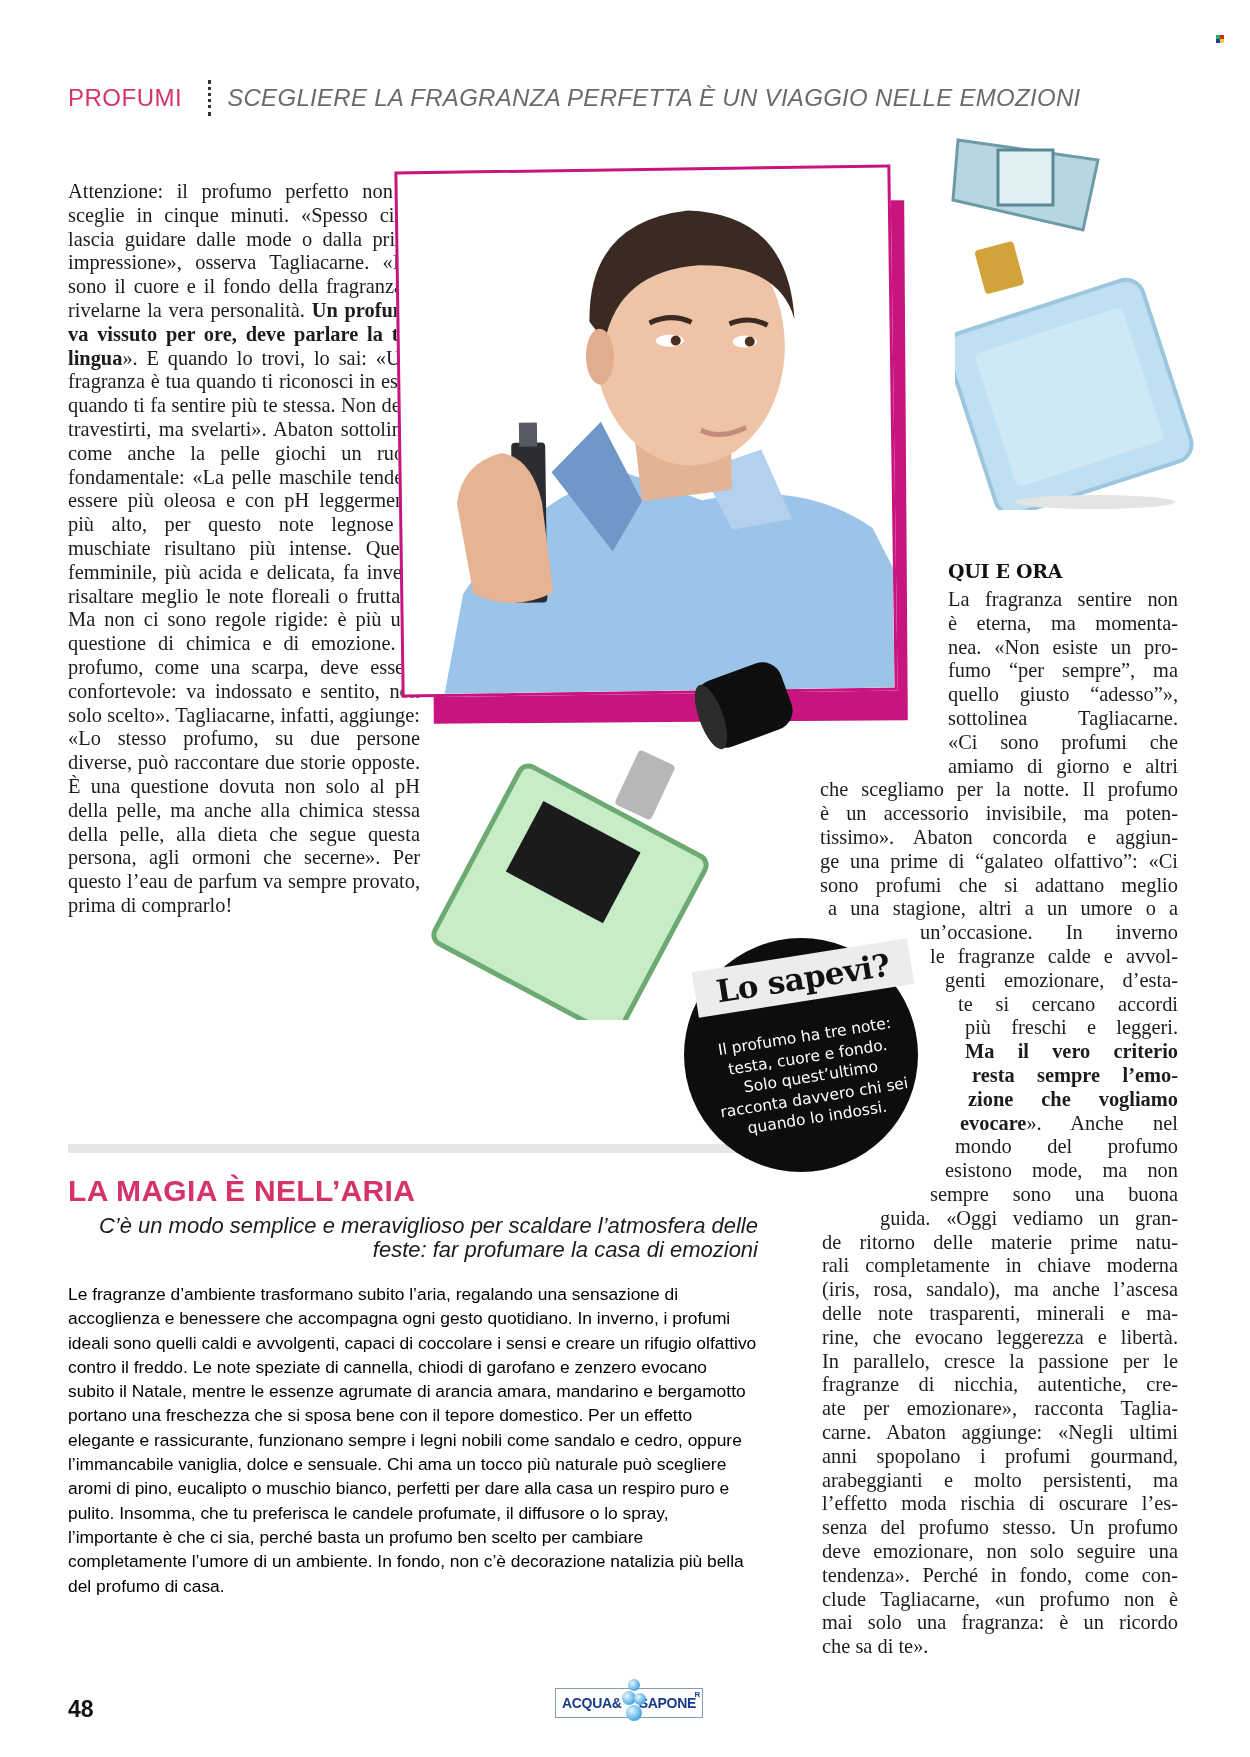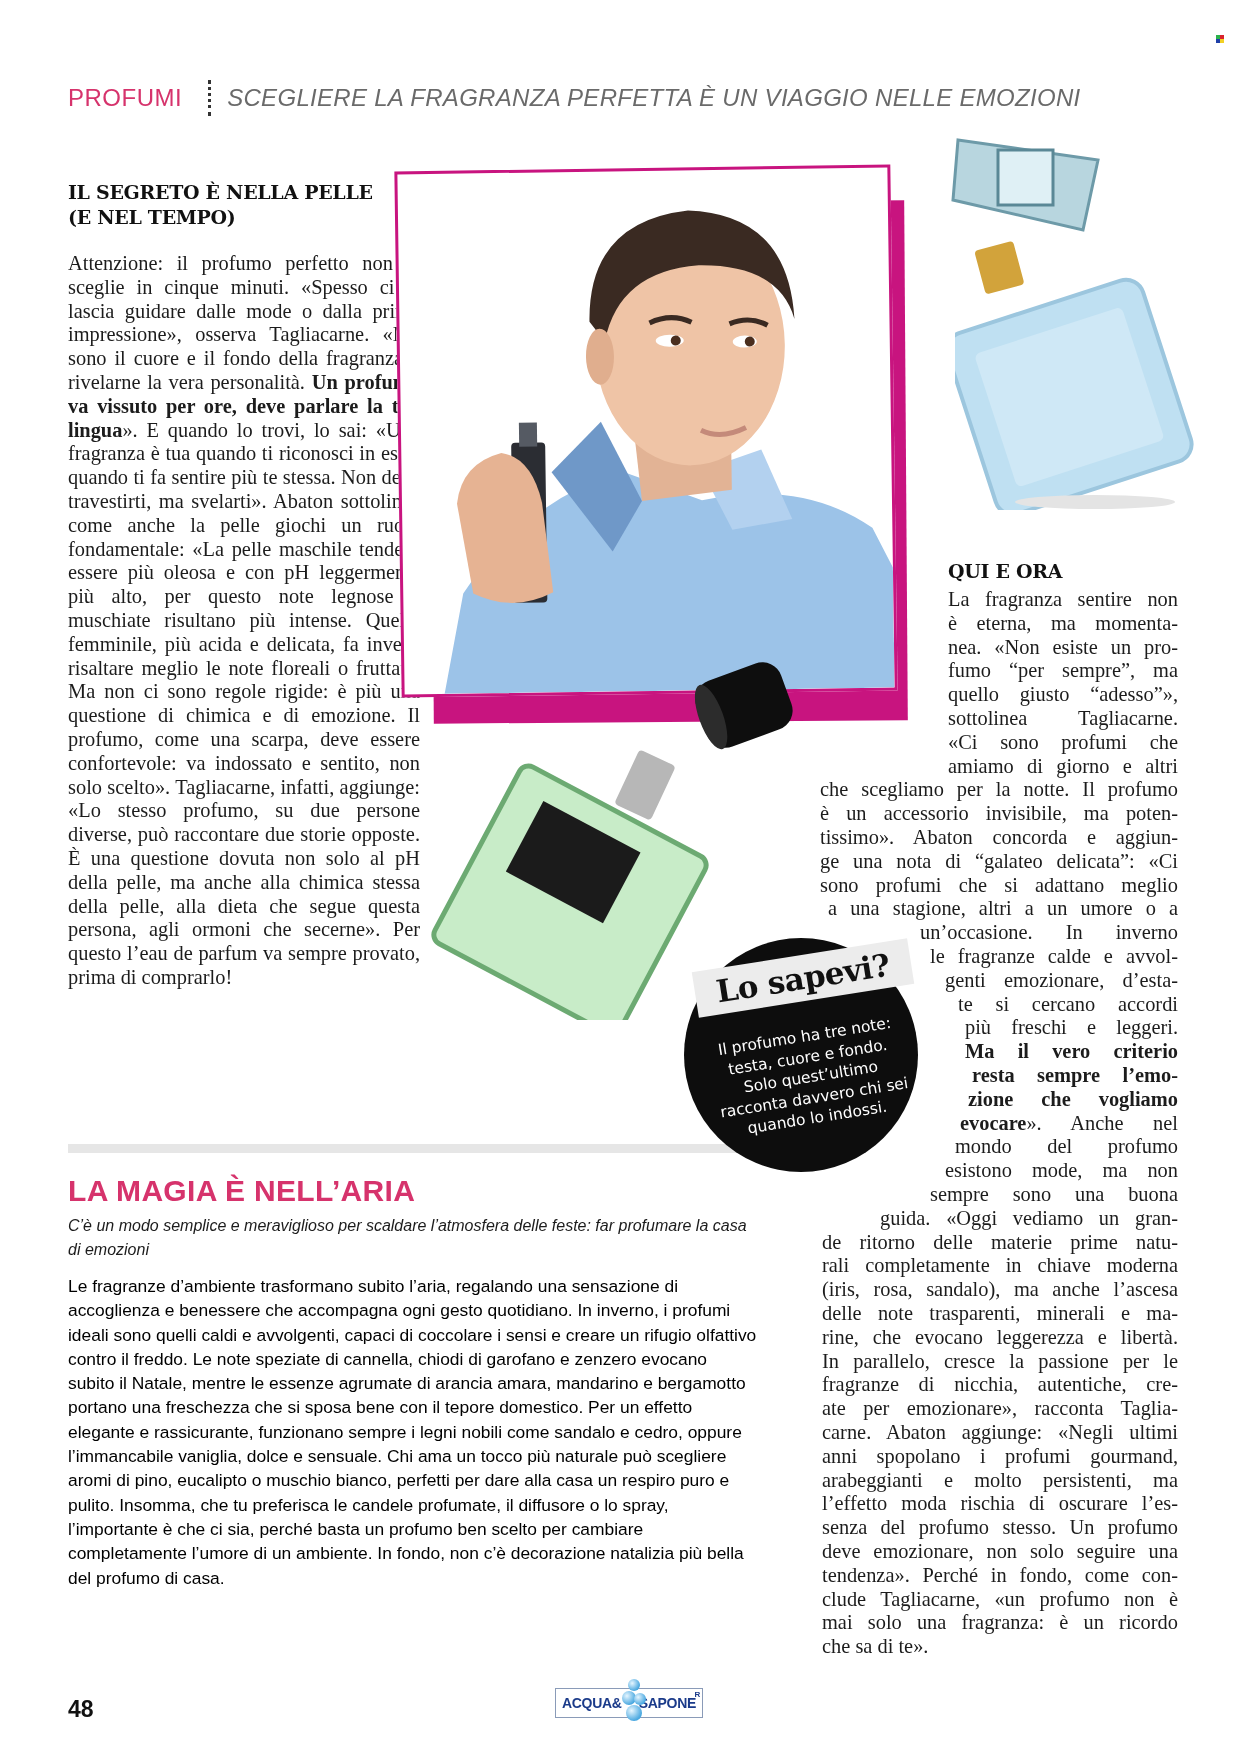--- a/index.html
+++ b/index.html
@@ -21,21 +21,21 @@
   .photo-wrap { position: absolute; left: 398px; top: 168px; width: 500px; height: 560px; }
   .photo-shadow { position: absolute; left: 34px; top: 34px; width: 474px; height: 520px; background: #c8147f; transform: rotate(-0.4deg); }
   .photo-frame { position: absolute; left: 0; top: 0; width: 490px; height: 520px; background: #fff; border: 3px solid #c8147f; transform: rotate(-0.8deg); overflow: hidden; }
 
   .col-right { position: absolute; left: 948px; top: 540px; width: 230px; }
 
   .divider { position: absolute; left: 68px; top: 1144px; width: 680px; height: 9px; background: #e6e6e6; }
 
   .magia { position: absolute; left: 68px; top: 1172px; width: 690px; }
   .magia-title { font-family: "Liberation Sans", sans-serif; font-size: 30px; color: #d6336c; margin: 0; letter-spacing: 0.3px; line-height: 38px; }
-  .magia-sub { font-family: "Liberation Sans", sans-serif; font-style: italic; font-size: 16px; line-height: 24px; color: #1c1c1c; margin: 4px 0 12px 0; }
+  .magia-sub { font-family: "Liberation Sans", sans-serif; font-style: italic; font-size: 22px; line-height: 24px; color: #1c1c1c; margin: 4px 0 20px 0; text-align: right; }
   .magia-body { font-family: "Liberation Sans", sans-serif; font-size: 17.4px; line-height: 24.3px; color: #000000; margin: 0; }
 
   .sapevi { position: absolute; left: 684px; top: 938px; width: 234px; height: 234px; border-radius: 50%; background: #0d0d0d; }
   .sapevi-label { position: absolute; left: 694px; top: 955px; width: 218px; height: 46px; background: #ececec; transform: rotate(-9deg); display: flex; align-items: center; justify-content: center; }
   .sapevi-label span { font-family: "DejaVu Serif", serif; font-weight: bold; font-size: 31px; color: #111; letter-spacing: -0.5px; }
   .sapevi-text { position: absolute; left: 716px; top: 1026px; width: 190px; transform: rotate(-9deg); text-align: center; font-family: "DejaVu Sans", sans-serif; font-size: 15.5px; line-height: 20.5px; color: #fff; }
 
   .footer-page { position: absolute; left: 68px; top: 1696px; font-family: "Liberation Sans", sans-serif; font-weight: bold; font-size: 23px; color: #111; }
   .footer-logo { position: absolute; left: 555px; top: 1688px; width: 148px; height: 30px; border: 1px solid #8a9bb8; background: #fff; display: flex; align-items: center; justify-content: space-between; padding: 0 6px; box-sizing: border-box; }
   .footer-logo span { font-family: "Liberation Sans", sans-serif; font-weight: bold; font-size: 14px; color: #1b3b8a; letter-spacing: -0.3px; }
@@ -53,24 +53,20 @@
     <span style="background:#f2d024"></span>
 </div>
 
 <div class="header">
   <span class="header-section">PROFUMI</span>
   <span class="header-sep"></span>
   <span class="header-title">SCEGLIERE LA FRAGRANZA PERFETTA È UN VIAGGIO NELLE EMOZIONI</span>
 </div>
 
 <div class="col-left">
-  <h2 class="h-serif">
-    <span>IL SEGRETO È NELLA PELLE</span><br>
-    <span>(E NEL TEMPO)</span>
-  </h2>
   <p class="body-serif"><span>Attenzione: il profumo perfetto non si sceglie in cinque minuti. «Spesso ci si lascia guidare dalle mode o dalla prima impressione», osserva Tagliacarne. «Ma sono il cuore e il fondo della fragranza a rivelarne la vera personalità. </span><b>Un profumo va vissuto per ore, deve parlare la tua lingua</b><span>». E quando lo trovi, lo sai: «Una fragranza è tua quando ti riconosci in essa, quando ti fa sentire più te stessa. Non deve travestirti, ma svelarti». Abaton sottolinea come anche la pelle giochi un ruolo fondamentale: «La pelle maschile tende a essere più oleosa e con pH leggermente più alto, per questo note legnose e muschiate risultano più intense. Quella femminile, più acida e delicata, fa invece risaltare meglio le note floreali o fruttate. Ma non ci sono regole rigide: è più una questione di chimica e di emozione. Il profumo, come una scarpa, deve essere confortevole: va indossato e sentito, non solo scelto». Tagliacarne, infatti, aggiunge: «Lo stesso profumo, su due persone diverse, può raccontare due storie opposte. È una questione dovuta non solo al pH della pelle, ma anche alla chimica stessa della pelle, alla dieta che segue questa persona, agli ormoni che secerne». Per questo l’eau de parfum va sempre provato, prima di comprarlo!</span></p>
 </div>
 
 <div class="photo-wrap">
   <div class="photo-shadow"></div>
   <div class="photo-frame">
     <svg width="490" height="520" viewBox="0 0 490 520">
 
       <path d="M40 520 L60 420 Q120 330 220 300 L300 330 Q400 310 470 360 L490 400 L490 520 Z" fill="#9cc3e8"></path>
       <path d="M150 300 L200 250 L240 330 L210 380 Z" fill="#6f98c8"></path>
@@ -138,21 +134,21 @@
     <div style="position: absolute; top: 611.8px; left: 948px; width: 230px; font-family: &quot;Liberation Serif&quot;, serif; font-size: 20.4px; line-height: 23.8px; color: rgb(28, 28, 28); text-align: justify; text-align-last: justify; white-space: nowrap; overflow: visible;">è eterna, ma momenta-</div>
     <div style="position: absolute; top: 635.6px; left: 948px; width: 230px; font-family: &quot;Liberation Serif&quot;, serif; font-size: 20.4px; line-height: 23.8px; color: rgb(28, 28, 28); text-align: justify; text-align-last: justify; white-space: nowrap; overflow: visible;">nea. «Non esiste un pro-</div>
     <div style="position: absolute; top: 659.4px; left: 948px; width: 230px; font-family: &quot;Liberation Serif&quot;, serif; font-size: 20.4px; line-height: 23.8px; color: rgb(28, 28, 28); text-align: justify; text-align-last: justify; white-space: nowrap; overflow: visible;">fumo “per sempre”, ma</div>
     <div style="position: absolute; top: 683.2px; left: 948px; width: 230px; font-family: &quot;Liberation Serif&quot;, serif; font-size: 20.4px; line-height: 23.8px; color: rgb(28, 28, 28); text-align: justify; text-align-last: justify; white-space: nowrap; overflow: visible;">quello giusto “adesso”»,</div>
     <div style="position: absolute; top: 707px; left: 948px; width: 230px; font-family: &quot;Liberation Serif&quot;, serif; font-size: 20.4px; line-height: 23.8px; color: rgb(28, 28, 28); text-align: justify; text-align-last: justify; white-space: nowrap; overflow: visible;">sottolinea Tagliacarne.</div>
     <div style="position: absolute; top: 730.8px; left: 948px; width: 230px; font-family: &quot;Liberation Serif&quot;, serif; font-size: 20.4px; line-height: 23.8px; color: rgb(28, 28, 28); text-align: justify; text-align-last: justify; white-space: nowrap; overflow: visible;">«Ci sono profumi che</div>
     <div style="position: absolute; top: 754.6px; left: 948px; width: 230px; font-family: &quot;Liberation Serif&quot;, serif; font-size: 20.4px; line-height: 23.8px; color: rgb(28, 28, 28); text-align: justify; text-align-last: justify; white-space: nowrap; overflow: visible;">amiamo di giorno e altri</div>
     <div style="position: absolute; top: 778.4px; left: 820px; width: 358px; font-family: &quot;Liberation Serif&quot;, serif; font-size: 20.4px; line-height: 23.8px; color: rgb(28, 28, 28); text-align: justify; text-align-last: justify; white-space: nowrap; overflow: visible;">che scegliamo per la notte. Il profumo</div>
     <div style="position: absolute; top: 802.2px; left: 820px; width: 358px; font-family: &quot;Liberation Serif&quot;, serif; font-size: 20.4px; line-height: 23.8px; color: rgb(28, 28, 28); text-align: justify; text-align-last: justify; white-space: nowrap; overflow: visible;">è un accessorio invisibile, ma poten-</div>
     <div style="position: absolute; top: 826px; left: 820px; width: 358px; font-family: &quot;Liberation Serif&quot;, serif; font-size: 20.4px; line-height: 23.8px; color: rgb(28, 28, 28); text-align: justify; text-align-last: justify; white-space: nowrap; overflow: visible;">tissimo». Abaton concorda e aggiun-</div>
-    <div style="position: absolute; top: 849.8px; left: 820px; width: 358px; font-family: &quot;Liberation Serif&quot;, serif; font-size: 20.4px; line-height: 23.8px; color: rgb(28, 28, 28); text-align: justify; text-align-last: justify; white-space: nowrap; overflow: visible;">ge una nota di “galateo delicata”: «Ci</div>
+    <div style="position: absolute; top: 849.8px; left: 820px; width: 358px; font-family: &quot;Liberation Serif&quot;, serif; font-size: 20.4px; line-height: 23.8px; color: rgb(28, 28, 28); text-align: justify; text-align-last: justify; white-space: nowrap; overflow: visible;">ge una prime di “galateo olfattivo”: «Ci</div>
     <div style="position: absolute; top: 873.6px; left: 820px; width: 358px; font-family: &quot;Liberation Serif&quot;, serif; font-size: 20.4px; line-height: 23.8px; color: rgb(28, 28, 28); text-align: justify; text-align-last: justify; white-space: nowrap; overflow: visible;">sono profumi che si adattano meglio</div>
     <div style="position: absolute; top: 897.4px; left: 828px; width: 350px; font-family: &quot;Liberation Serif&quot;, serif; font-size: 20.4px; line-height: 23.8px; color: rgb(28, 28, 28); text-align: justify; text-align-last: justify; white-space: nowrap; overflow: visible;">a una stagione, altri a un umore o a</div>
     <div style="position: absolute; top: 921.2px; left: 920px; width: 258px; font-family: &quot;Liberation Serif&quot;, serif; font-size: 20.4px; line-height: 23.8px; color: rgb(28, 28, 28); text-align: justify; text-align-last: justify; white-space: nowrap; overflow: visible;">un’occasione. In inverno</div>
     <div style="position: absolute; top: 945px; left: 930px; width: 248px; font-family: &quot;Liberation Serif&quot;, serif; font-size: 20.4px; line-height: 23.8px; color: rgb(28, 28, 28); text-align: justify; text-align-last: justify; white-space: nowrap; overflow: visible;">le fragranze calde e avvol-</div>
     <div style="position: absolute; top: 968.8px; left: 945px; width: 233px; font-family: &quot;Liberation Serif&quot;, serif; font-size: 20.4px; line-height: 23.8px; color: rgb(28, 28, 28); text-align: justify; text-align-last: justify; white-space: nowrap; overflow: visible;">genti emozionare, d’esta-</div>
     <div style="position: absolute; top: 992.6px; left: 958px; width: 220px; font-family: &quot;Liberation Serif&quot;, serif; font-size: 20.4px; line-height: 23.8px; color: rgb(28, 28, 28); text-align: justify; text-align-last: justify; white-space: nowrap; overflow: visible;">te si cercano accordi</div>
     <div style="position: absolute; top: 1016.4px; left: 965px; width: 213px; font-family: &quot;Liberation Serif&quot;, serif; font-size: 20.4px; line-height: 23.8px; color: rgb(28, 28, 28); text-align: justify; text-align-last: justify; white-space: nowrap; overflow: visible;">più freschi e leggeri.</div>
     <div style="position: absolute; top: 1040.2px; left: 965px; width: 213px; font-family: &quot;Liberation Serif&quot;, serif; font-size: 20.4px; line-height: 23.8px; color: rgb(28, 28, 28); text-align: justify; text-align-last: justify; white-space: nowrap; overflow: visible; font-weight: bold;">Ma il vero criterio</div>
     <div style="position: absolute; top: 1064px; left: 972px; width: 206px; font-family: &quot;Liberation Serif&quot;, serif; font-size: 20.4px; line-height: 23.8px; color: rgb(28, 28, 28); text-align: justify; text-align-last: justify; white-space: nowrap; overflow: visible; font-weight: bold;">resta sempre l’emo-</div>
     <div style="position: absolute; top: 1087.8px; left: 968px; width: 210px; font-family: &quot;Liberation Serif&quot;, serif; font-size: 20.4px; line-height: 23.8px; color: rgb(28, 28, 28); text-align: justify; text-align-last: justify; white-space: nowrap; overflow: visible; font-weight: bold;">zione che vogliamo</div>

